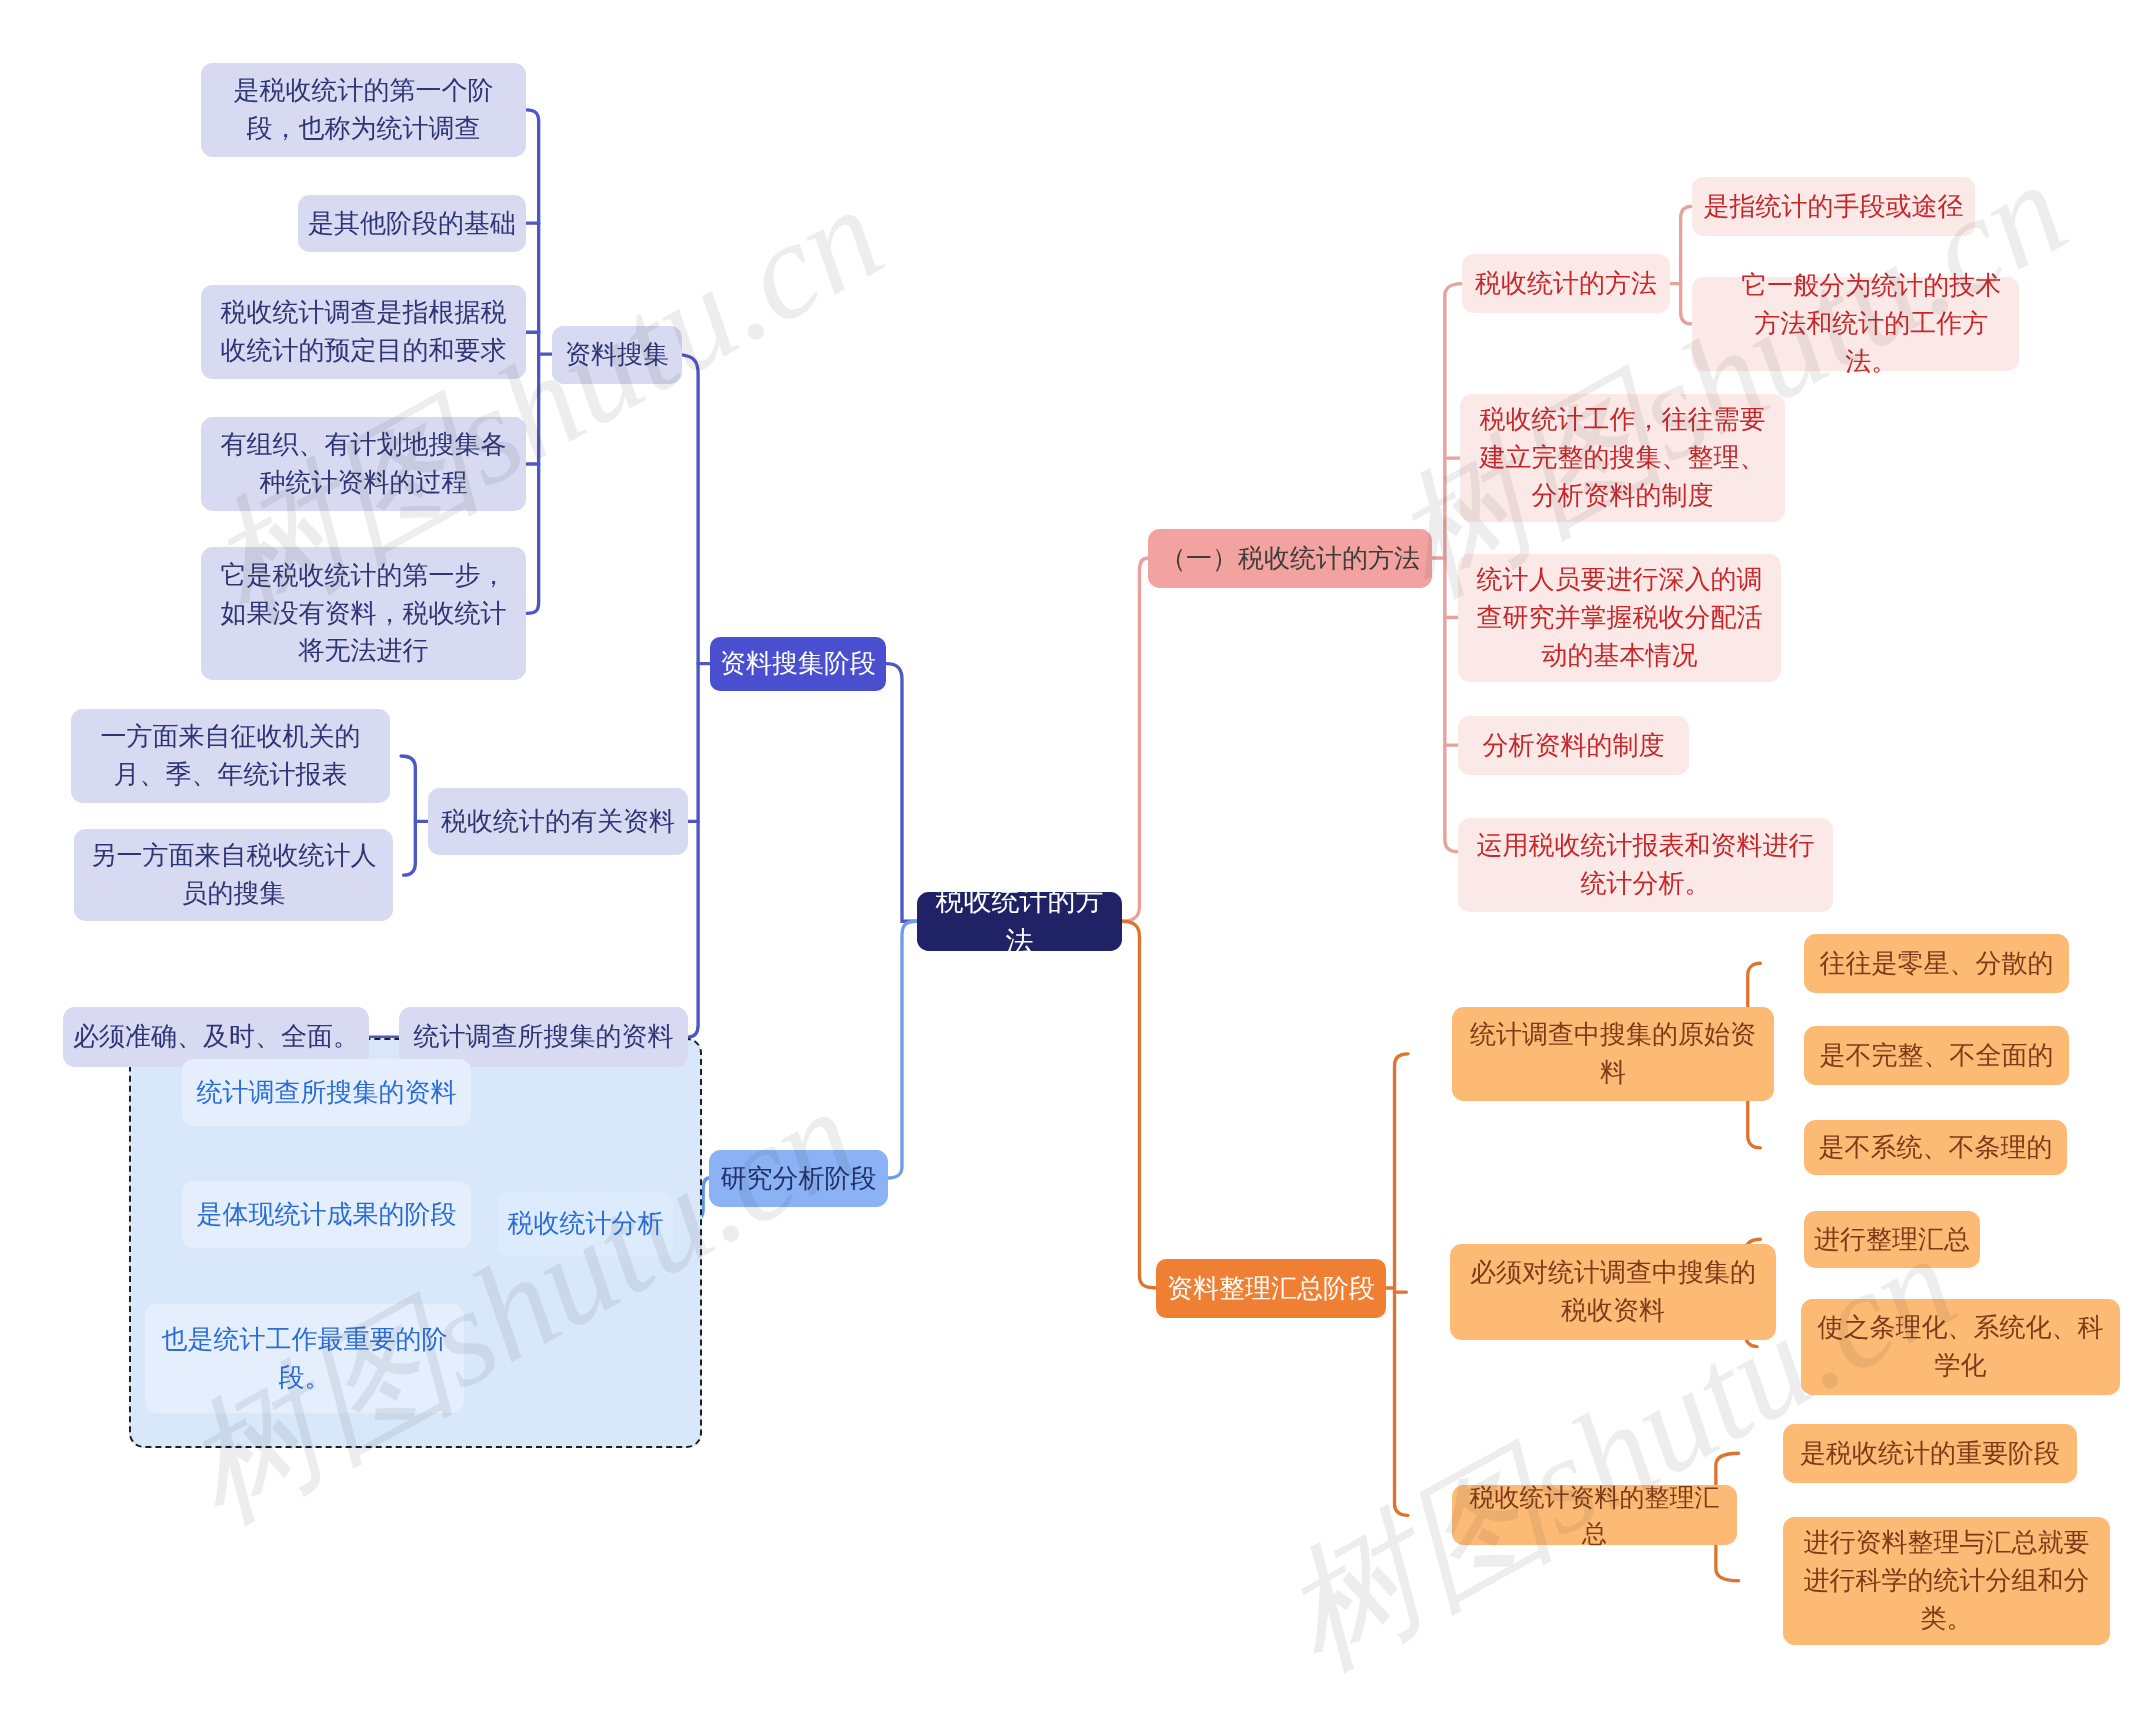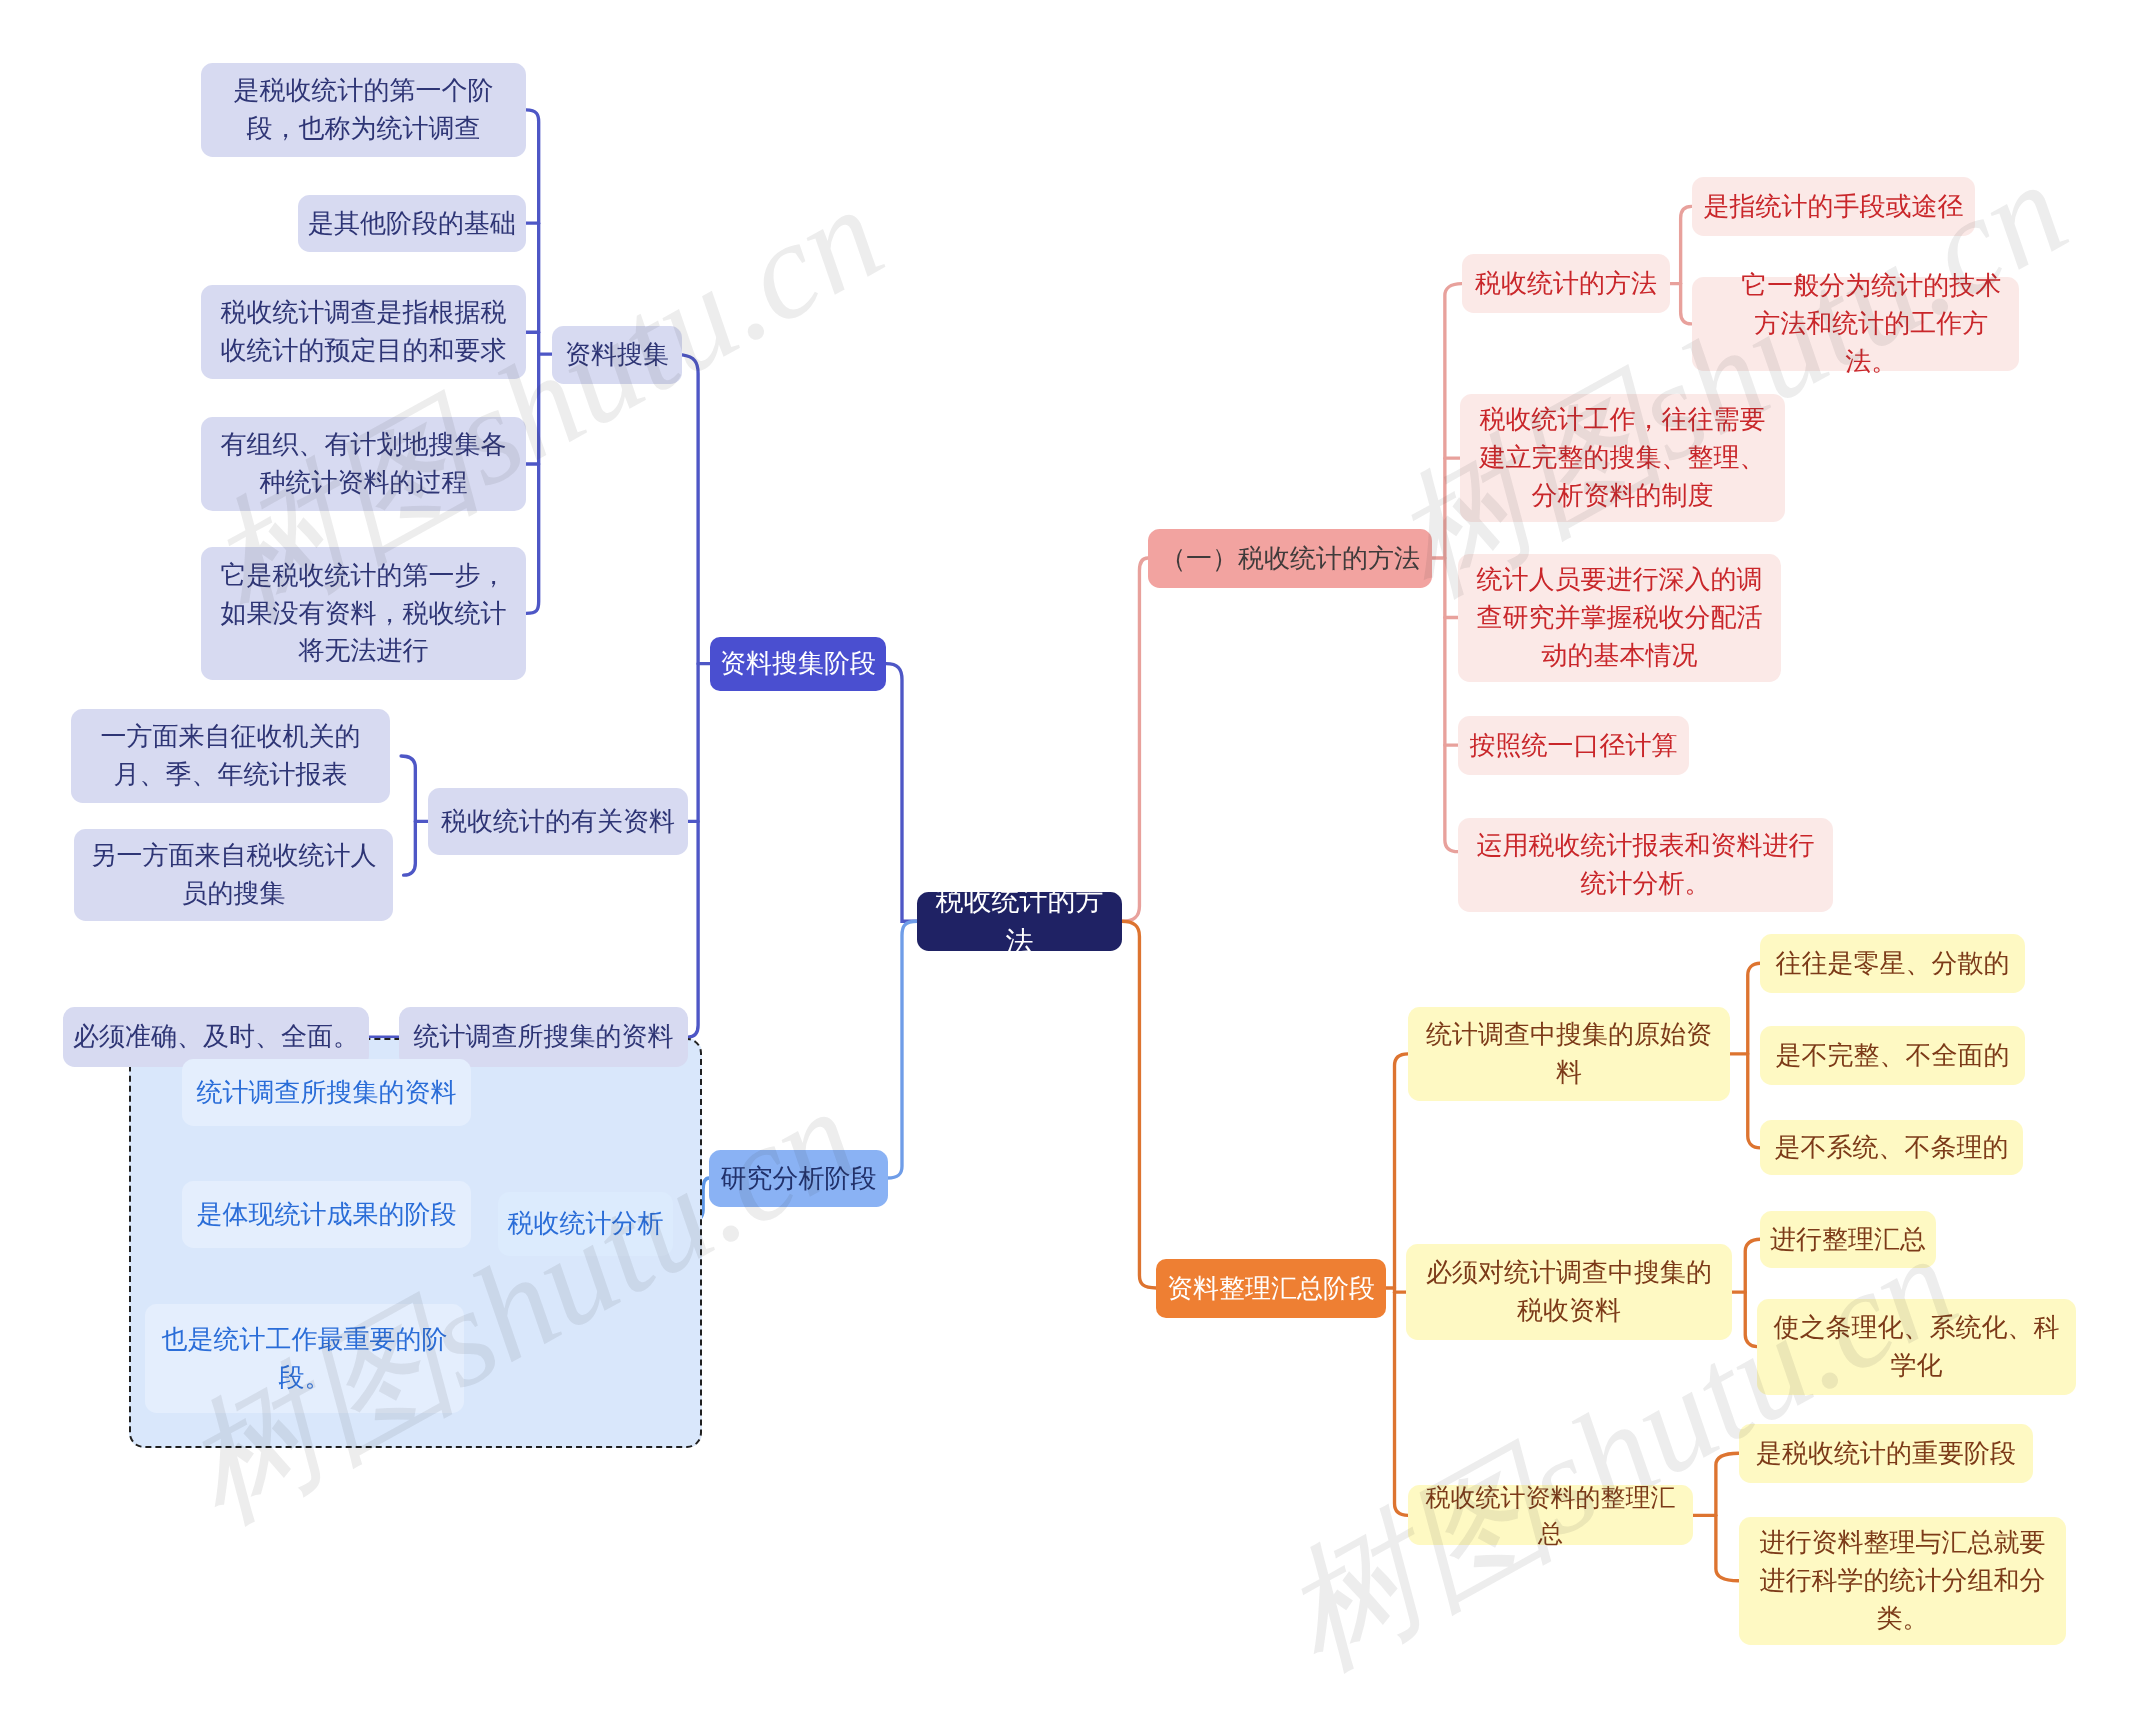--- a/index.html
+++ b/index.html
@@ -13,21 +13,21 @@
   .lav{background:#d7daf1;color:#2e3575;}
   .solidviolet{background:#4a4fd0;color:#ffffff;border-radius:10px;}
   .rootnode{background:#1f2264;color:#ffffff;border-radius:11.7px;font-size:28px;}
   .dashedgroup{position:absolute;background:#d9e7fb;border:2.5px dashed #1f1f1f;border-radius:15px;z-index:1;}
   .lblue{background:#e4eefd;color:#2a6dd8;}
   .lblue2{background:#dcebfd;color:#2a6dd8;}
   .medblue{background:#8ab2f4;color:#21316b;}
   .salmon{background:#f2a3a0;color:#3f3b3b;}
   .pink{background:#fbe9e7;color:#c9262a;}
   .solidorange{background:#ee7f33;color:#ffffff;border-radius:10px;}
-  .peach{background:#fef9c3;color:#7c3a18;}
+  .peach{background:#fdba74;color:#7c3a18;margin-left:44px;}
   .watermark{position:absolute;z-index:3;color:rgba(60,60,60,0.09);font-size:138px;
              font-family:"Liberation Serif",serif;font-style:italic;white-space:nowrap;
              transform:translate(-50%,-50%) rotate(-29deg);pointer-events:none;}
 </style>
 </head>
 <body>
 
 <div id="canvas">
 
   <svg class="wires" width="2148" height="1710" viewBox="0 0 2560 2038">
@@ -110,21 +110,21 @@
   <div class="node lblue" style="left:145px;top:1304px;width:319px;height:109px;">也是统计工作最重要的阶段。</div>
   <div class="node lblue2" style="left:498px;top:1192px;width:175px;height:64px;">税收统计分析</div>
   <div class="node medblue" style="left:709px;top:1150px;width:179px;height:57px;">研究分析阶段</div>
 
   <div class="node salmon" style="left:1148px;top:529px;width:284px;height:59px;">（一）税收统计的方法</div>
   <div class="node pink" style="left:1462px;top:254px;width:208px;height:59px;">税收统计的方法</div>
   <div class="node pink" style="left:1692px;top:177px;width:283px;height:59px;">是指统计的手段或途径</div>
   <div class="node pink" style="left:1692px;top:277px;width:327px;height:94px;padding-left:40px;">它一般分为统计的技术方法和统计的工作方法。</div>
   <div class="node pink" style="left:1460px;top:394px;width:325px;height:128px;">税收统计工作，往往需要建立完整的搜集、整理、分析资料的制度</div>
   <div class="node pink" style="left:1458px;top:554px;width:323px;height:128px;">统计人员要进行深入的调查研究并掌握税收分配活动的基本情况</div>
-  <div class="node pink" style="left:1458px;top:716px;width:231px;height:59px;">按照统一口径计算</div>
+  <div class="node pink" style="left:1458px;top:716px;width:231px;height:59px;">分析资料的制度</div>
   <div class="node pink" style="left:1458px;top:806px;width:375px;height:94px;margin-top:12px;">运用税收统计报表和资料进行统计分析。</div>
 
   <div class="node solidorange" style="left:1156px;top:1259px;width:230px;height:59px;">资料整理汇总阶段</div>
   <div class="node peach" style="left:1408px;top:1007px;width:322px;height:94px;">统计调查中搜集的原始资料</div>
   <div class="node peach" style="left:1760px;top:934px;width:265px;height:59px;">往往是零星、分散的</div>
   <div class="node peach" style="left:1760px;top:1026px;width:265px;height:59px;">是不完整、不全面的</div>
   <div class="node peach" style="left:1760px;top:1120px;width:263px;height:55px;">是不系统、不条理的</div>
   <div class="node peach" style="left:1406px;top:1244px;width:326px;height:96px;">必须对统计调查中搜集的税收资料</div>
   <div class="node peach" style="left:1760px;top:1211px;width:176px;height:57px;">进行整理汇总</div>
   <div class="node peach" style="left:1757px;top:1299px;width:319px;height:96px;">使之条理化、系统化、科学化</div>

